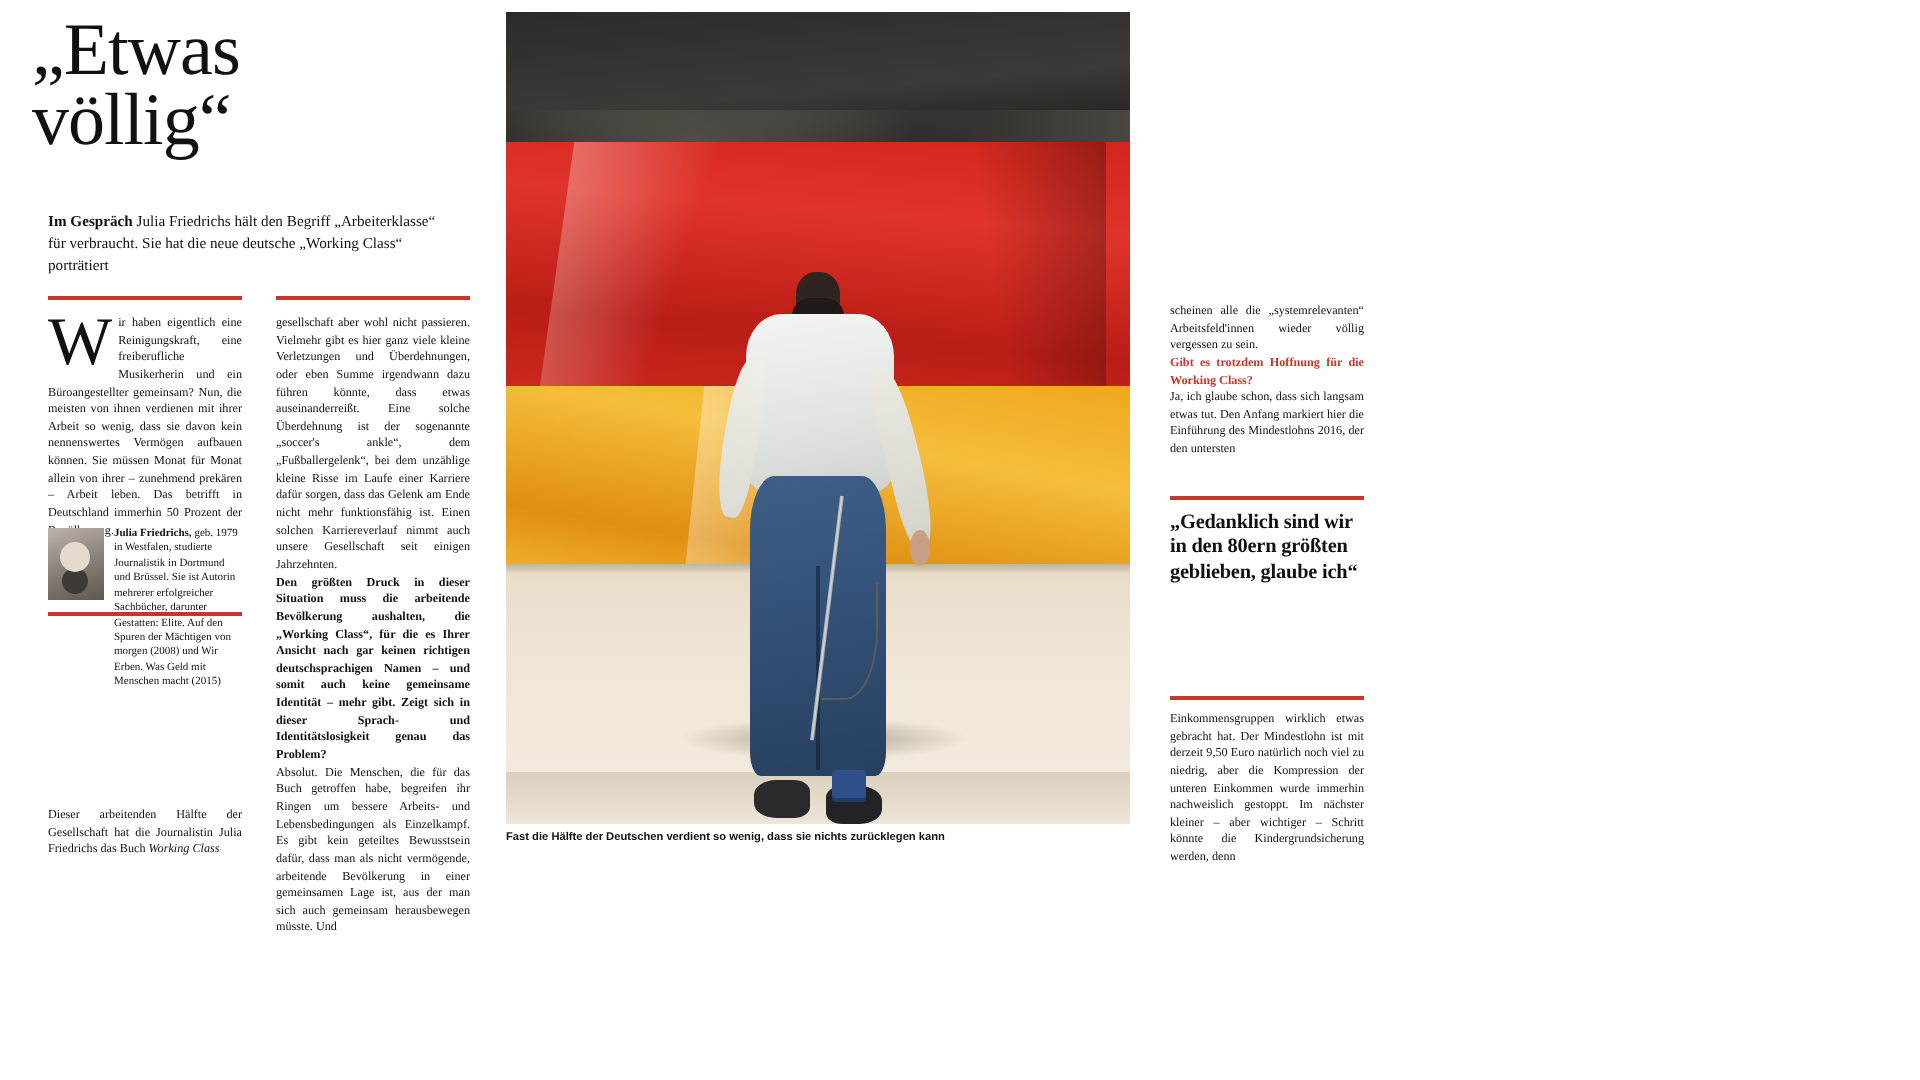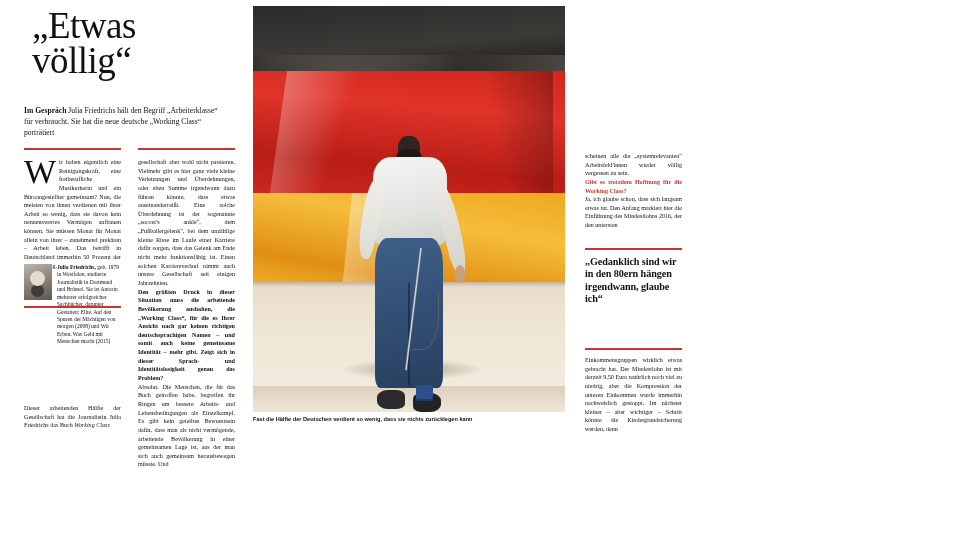--- a/index.html
+++ b/index.html
@@ -8,21 +8,21 @@
     width:960px; height:540px;
     background:#ffffff;
     font-family:"Liberation Serif", serif;
     color:#111;
     overflow:hidden;
   }
   .page { position:relative; width:960px; height:540px; background:#fff; }
 
   
   .headline {
-    position:absolute; left:32px; top:8px; width:215px;
+    position:absolute; left:16px; top:8px; width:215px;
     font-family:"Liberation Serif", serif;
     font-size:37px; line-height:0.95;
     letter-spacing:-0.5px;
   }
   .headline span { display:block; }
 
   .standfirst {
     position:absolute; left:24px; top:105px; width:200px;
     font-size:7.6px; line-height:1.45;font-family:Liberation Serif, serif;
   }
@@ -304,18 +304,18 @@
 
   <div class="caption">Fast die Hälfte der Deutschen verdient so wenig, dass sie nichts zurücklegen kann</div>
 
   <div class="col col4">
     <p>scheinen alle die „systemrelevanten“ Arbeitsfeld'innen wieder völlig vergessen zu sein.</p>
     <p class="qsub">Gibt es trotzdem Hoffnung für die Working Class?</p>
     <p>Ja, ich glaube schon, dass sich langsam etwas tut. Den Anfang markiert hier die Einführung des Mindestlohns 2016, der den untersten</p>
   </div>
 
   <div class="rule pull-rule-top"></div>
-  <div class="pullquote">„Gedanklich sind wir in den 80ern hängen irgendwann, glaube ich“</div>
+  <div class="pullquote">„Gedanklich sind wir in den 80ern größten geblieben, glaube ich“</div>
   <div class="rule pull-rule-bot"></div>
 
   <div class="col4b">Einkommensgruppen wirklich etwas gebracht hat. Der Mindestlohn ist mit derzeit 9,50 Euro natürlich noch viel zu niedrig, aber die Kompression der unteren Einkommen wurde immerhin nachweislich gestoppt. Im nächster kleiner – aber wichtiger – Schritt könnte die Kindergrundsicherung werden, denn</div>
 
 </div>
 
 </body></html>

